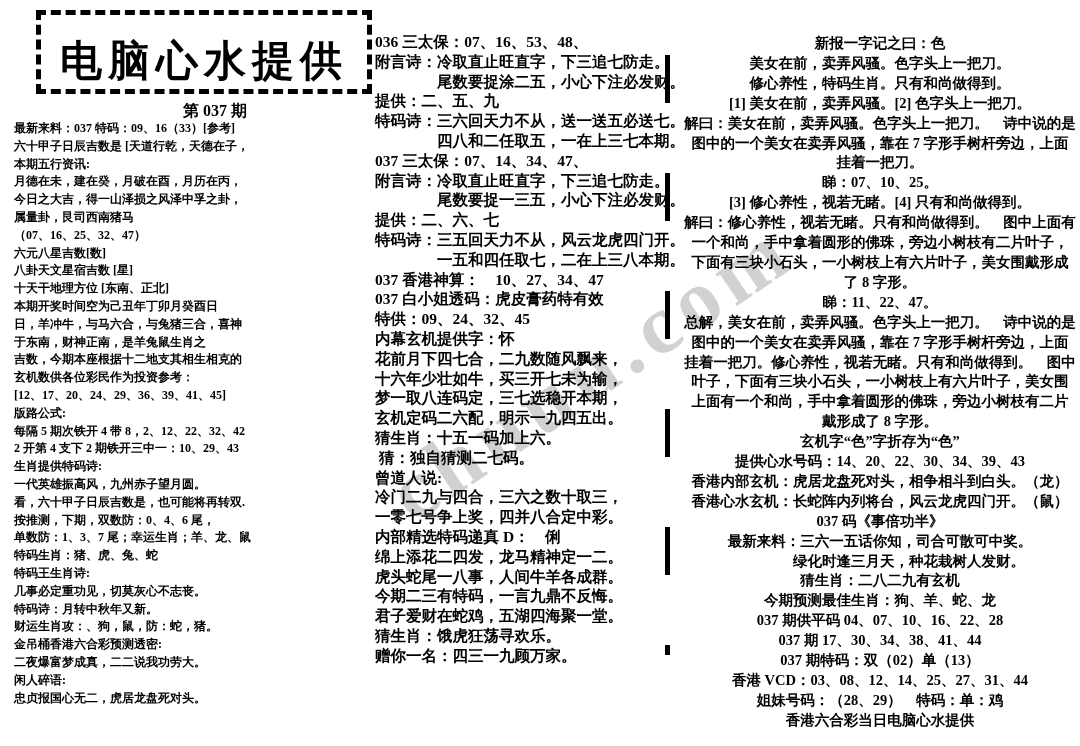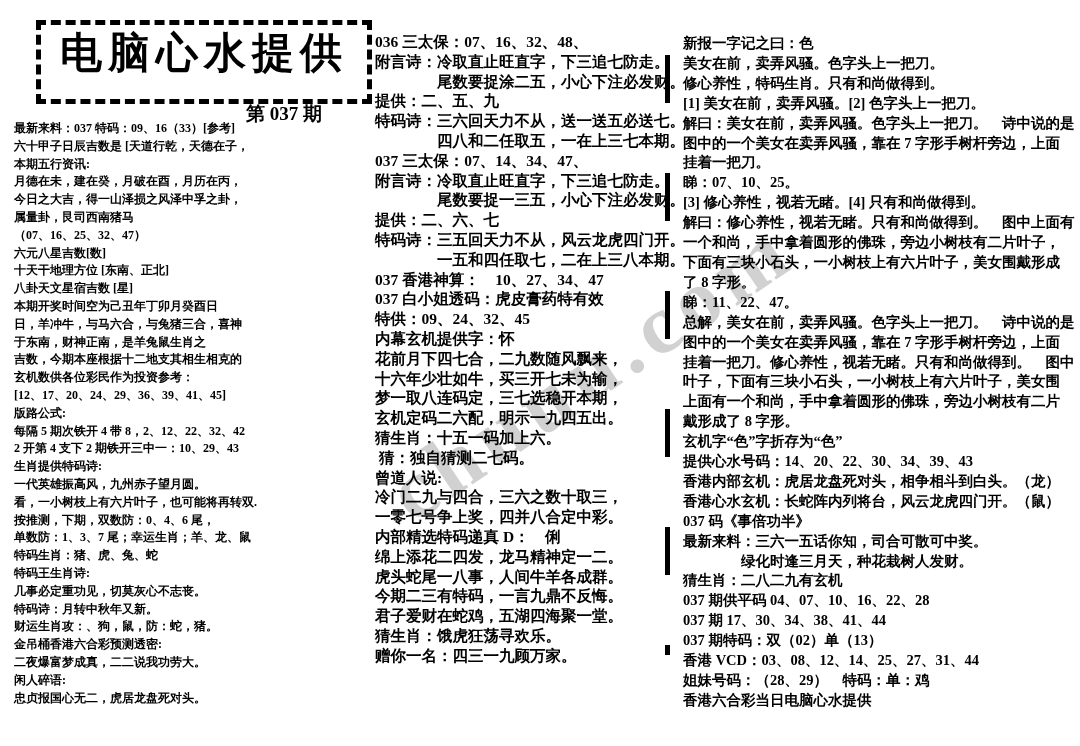--- a/index.html
+++ b/index.html
@@ -7,37 +7,37 @@
     width:1080px;height:746px;
     background:#ffffff;
     position:relative;
     overflow:hidden;
     color:#000;
     font-family:"Liberation Serif","DejaVu Serif",serif;
     font-weight:700;
   }
   .sheet{position:absolute;inset:0;}
   .header-box{
-    position:absolute;left:36px;top:20px;width:326px;height:74px;
+    position:absolute;left:36px;top:10px;width:326px;height:74px;
     border:5px dashed #000;
-    display:flex;align-items:flex-start;justify-content:center;
+    display:flex;align-items:flex-end;justify-content:center;
     background:#fff;
   }
   .header-box h1{
     margin:0;font-size:42px;font-weight:700;letter-spacing:6px;white-space:nowrap;
   }
   .issue{
-    position:absolute;left:92px;top:101px;width:230px;
-    text-align:right;font-size:19px;white-space:nowrap;
+    position:absolute;left:100px;top:101px;width:230px;
+    text-align:center;font-size:16px;white-space:nowrap;
   }
   .col{position:absolute;}
   .col .line{white-space:pre;}
   .col-left{left:14px;top:120px;width:352px;font-size:12px;line-height:17.8px;}
   .col-middle{left:375px;top:32px;width:300px;font-size:15.5px;line-height:19.8px;}
-  .col-right{left:683px;top:34px;width:394px;font-size:14.5px;line-height:19.9px;}
+  .col-right{left:683px;top:34px;width:394px;font-size:14.5px;line-height:19.9px;text-align:center;}
   .divider{
     position:absolute;left:665px;top:55px;width:5px;height:600px;
     background:repeating-linear-gradient(to bottom,#000 0 48px,transparent 48px 118px);
   }
   .watermark{
     position:absolute;left:210px;top:110px;width:760px;height:520px;
     display:flex;align-items:center;justify-content:center;
     transform:rotate(-34deg);
     font-size:84px;letter-spacing:8px;
     color:#adadad;opacity:0.55;
@@ -62,49 +62,49 @@
 
   <div class="col col-left">
       <div class="line">最新来料：037 特码：09、16（33）[参考]</div>
       <div class="line">六十甲子日辰吉数是 [天道行乾，天德在子，</div>
       <div class="line">本期五行资讯:</div>
       <div class="line">月德在未，建在癸，月破在酉，月历在丙，</div>
       <div class="line">今日之大吉，得一山泽损之风泽中孚之卦，</div>
       <div class="line">属量卦，艮司西南猪马</div>
       <div class="line">（07、16、25、32、47）</div>
       <div class="line">六元八星吉数[数]</div>
+      <div class="line">八卦天文星宿吉数 [星]</div>
       <div class="line">十天干地理方位 [东南、正北]</div>
-      <div class="line">八卦天文星宿吉数 [星]</div>
       <div class="line">本期开奖时间空为己丑年丁卯月癸酉日</div>
       <div class="line">日，羊冲牛，与马六合，与兔猪三合，喜神</div>
       <div class="line">于东南，财神正南，是羊兔鼠生肖之</div>
       <div class="line">吉数，今期本座根据十二地支其相生相克的</div>
       <div class="line">玄机数供各位彩民作为投资参考：</div>
       <div class="line">[12、17、20、24、29、36、39、41、45]</div>
       <div class="line">版路公式:</div>
       <div class="line">每隔 5 期次铁开 4 带 8，2、12、22、32、42</div>
       <div class="line">2 开第 4 支下 2 期铁开三中一：10、29、43</div>
       <div class="line">生肖提供特码诗:</div>
       <div class="line">一代英雄振高风，九州赤子望月圆。</div>
-      <div class="line">看，一小树枝上有六片叶子，也可能将再转双.</div>
+      <div class="line">看，六十甲子日辰吉数是，也可能将再转双.</div>
       <div class="line">按推测，下期，双数防：0、4、6 尾，</div>
       <div class="line">单数防：1、3、7 尾；幸运生肖；羊、龙、鼠</div>
       <div class="line">特码生肖：猪、虎、兔、蛇</div>
       <div class="line">特码王生肖诗:</div>
       <div class="line">几事必定重功见，切莫灰心不志丧。</div>
       <div class="line">特码诗：月转中秋年又新。</div>
       <div class="line">财运生肖攻：、狗，鼠，防：蛇，猪。</div>
       <div class="line">金吊桶香港六合彩预测透密:</div>
       <div class="line">二夜爆富梦成真，二二说我功劳大。</div>
       <div class="line">闲人碎语:</div>
       <div class="line">忠贞报国心无二，虎居龙盘死对头。</div>
     </div>
 
   <div class="col col-middle">
-      <div class="line">036 三太保：07、16、32、48、</div>
+      <div class="line">036 三太保：07、16、53、48、</div>
       <div class="line">附言诗：冷取直止旺直字，下三追七防走。</div>
       <div class="line">　　　　尾数要捉涂二五，小心下注必发财。</div>
       <div class="line">提供：二、五、九</div>
       <div class="line">特码诗：三六回天力不从，送一送五必送七。</div>
       <div class="line">　　　　四八和二任取五，一在上三七本期。</div>
       <div class="line">037 三太保：07、14、34、47、</div>
       <div class="line">附言诗：冷取直止旺直字，下三追七防走。</div>
       <div class="line">　　　　尾数要捉一三五，小心下注必发财。</div>
       <div class="line">提供：二、六、七</div>
       <div class="line">特码诗：三五回天力不从，风云龙虎四门开。</div>
@@ -155,20 +155,21 @@
       <div class="line">上面有一个和尚，手中拿着圆形的佛珠，旁边小树枝有二片</div>
       <div class="line">戴形成了 8 字形。</div>
       <div class="line">玄机字“色”字折存为“色”</div>
       <div class="line">提供心水号码：14、20、22、30、34、39、43</div>
       <div class="line">香港内部玄机：虎居龙盘死对头，相争相斗到白头。（龙）</div>
       <div class="line">香港心水玄机：长蛇阵内列将台，风云龙虎四门开。（鼠）</div>
       <div class="line">037 码《事倍功半》</div>
       <div class="line">最新来料：三六一五话你知，司合可散可中奖。</div>
       <div class="line">　　　　绿化时逢三月天，种花栽树人发财。</div>
       <div class="line">猜生肖：二八二九有玄机</div>
+      <div class="line">今期预测最佳生肖：狗、羊、蛇、龙</div>
       <div class="line">037 期供平码 04、07、10、16、22、28</div>
       <div class="line">037 期 17、30、34、38、41、44</div>
       <div class="line">037 期特码：双（02）单（13）</div>
       <div class="line">香港 VCD：03、08、12、14、25、27、31、44</div>
       <div class="line">姐妹号码：（28、29）　特码：单：鸡</div>
       <div class="line">香港六合彩当日电脑心水提供</div>
     </div>
 
 </div>
 

